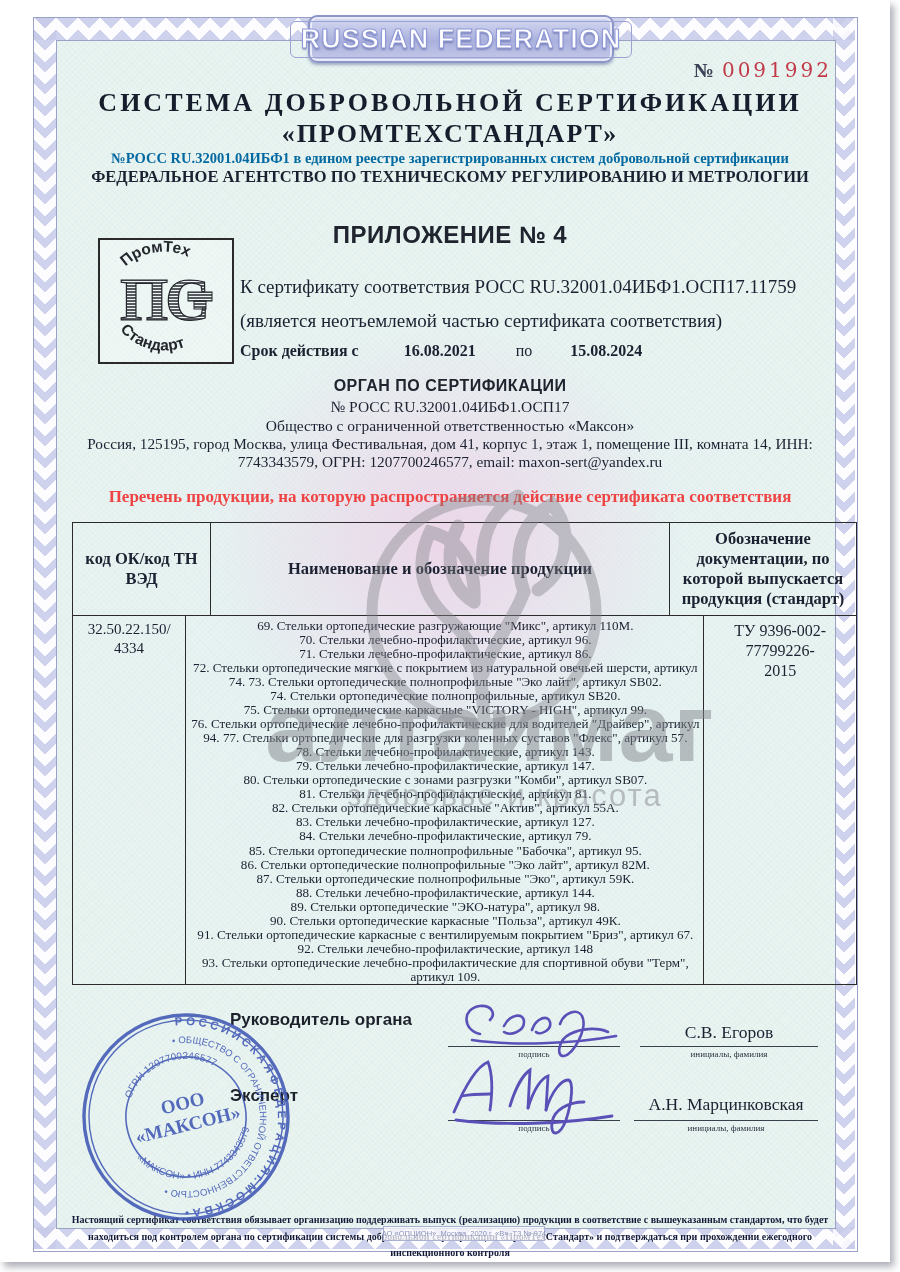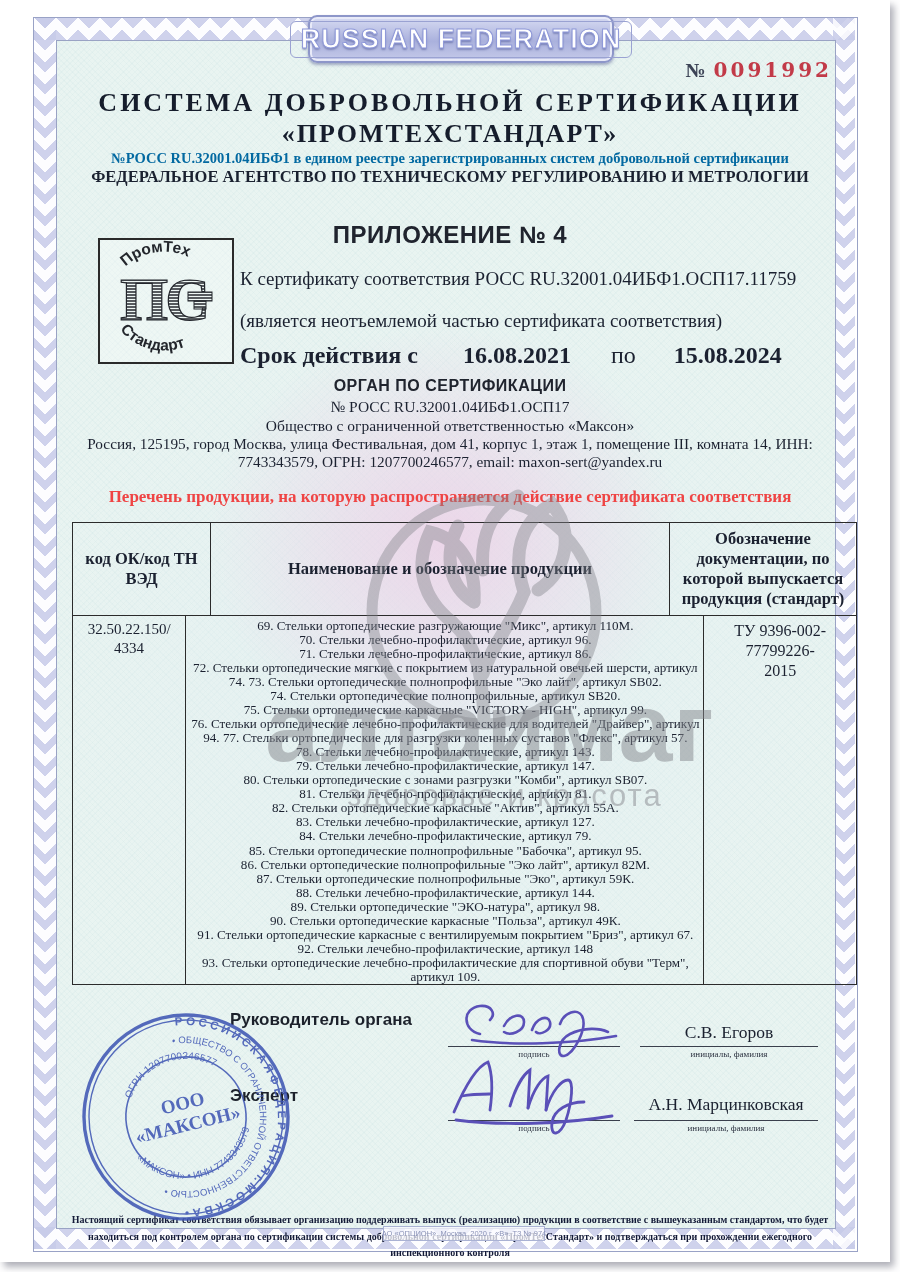--- a/index.html
+++ b/index.html
@@ -34,35 +34,35 @@
          background:linear-gradient(180deg,#d7dbf2,#aab1dd 55%,#c5cae9);
          border:2px solid #8d96c9;box-shadow:0 2px 3px rgba(90,98,150,.5), inset 0 0 0 2px #e8eaf8;
          display:flex;align-items:center;justify-content:center;text-align:center;}
   .badge-inner{border:1px solid #9aa2d2;border-radius:6px;padding:2px 10px;}
   .badge-text{font-family:"Liberation Sans",sans-serif;font-weight:bold;font-size:27px;
               letter-spacing:1px;color:#fff;-webkit-text-stroke:1px #8d97d8;
               text-shadow:0 2px 2px rgba(80,90,150,.55);white-space:nowrap;}
   
   .cert-no{position:absolute;right:58px;top:58px;font-size:20px;white-space:nowrap;}
   .cert-no .num-sign{color:#3c4356;font-weight:bold;margin-right:8px;}
-  .cert-no .num{color:#c23a48;font-weight:bold;letter-spacing:3px;font-family:"DejaVu Serif",serif;}
+  .cert-no .num{color:#c23a48;font-weight:normal;letter-spacing:3px;font-family:"DejaVu Serif",serif;}
   .h-center{position:absolute;left:60px;width:780px;text-align:center;}
   .title1{top:88px;font-size:26px;font-weight:bold;letter-spacing:3px;color:#161d2c;}
   .title2{top:119px;font-size:26px;font-weight:bold;letter-spacing:2px;color:#161d2c;}
   .regline{top:150px;font-size:14.5px;font-weight:bold;color:#0369a1;}
   .agency{top:167px;font-size:16.5px;font-weight:bold;color:#1a2130;}
   .appendix{top:221px;font-family:"Liberation Sans",sans-serif;font-size:24px;font-weight:bold;
             letter-spacing:.5px;color:#20242e;}
   
   .logo-box{position:absolute;left:98px;top:238px;width:132px;height:122px;border:2px solid #2a2a2a;
             background:rgba(255,255,255,.25);}
   
-  .refline1{position:absolute;left:240px;top:268px;font-size:19px;}
+  .refline1{position:absolute;left:240px;top:276px;font-size:19px;}
   .refline2{position:absolute;left:240px;top:310px;font-size:19px;}
-  .validity{position:absolute;left:240px;top:342px;font-size:24px;display:flex;}
+  .validity{position:absolute;left:240px;top:342px;font-size:16px;display:flex;}
   .validity .lbl{font-weight:600;}
   .validity .date{font-weight:bold;}
   .gap1{width:45px;} .gap2{width:40px;} .gap3{width:38px;}
   
   .org-title{top:377px;font-family:"Liberation Sans",sans-serif;font-size:16px;font-weight:bold;
              letter-spacing:.5px;color:#20242e;}
   .org-no{top:398px;font-size:15.5px;}
   .org-name{top:417px;font-size:15.5px;}
   .org-addr{position:absolute;left:64px;top:435px;width:772px;text-align:center;font-size:15.3px;line-height:17.5px;}
   .list-title{top:487px;font-size:17px;font-weight:bold;color:#ef4444;}

